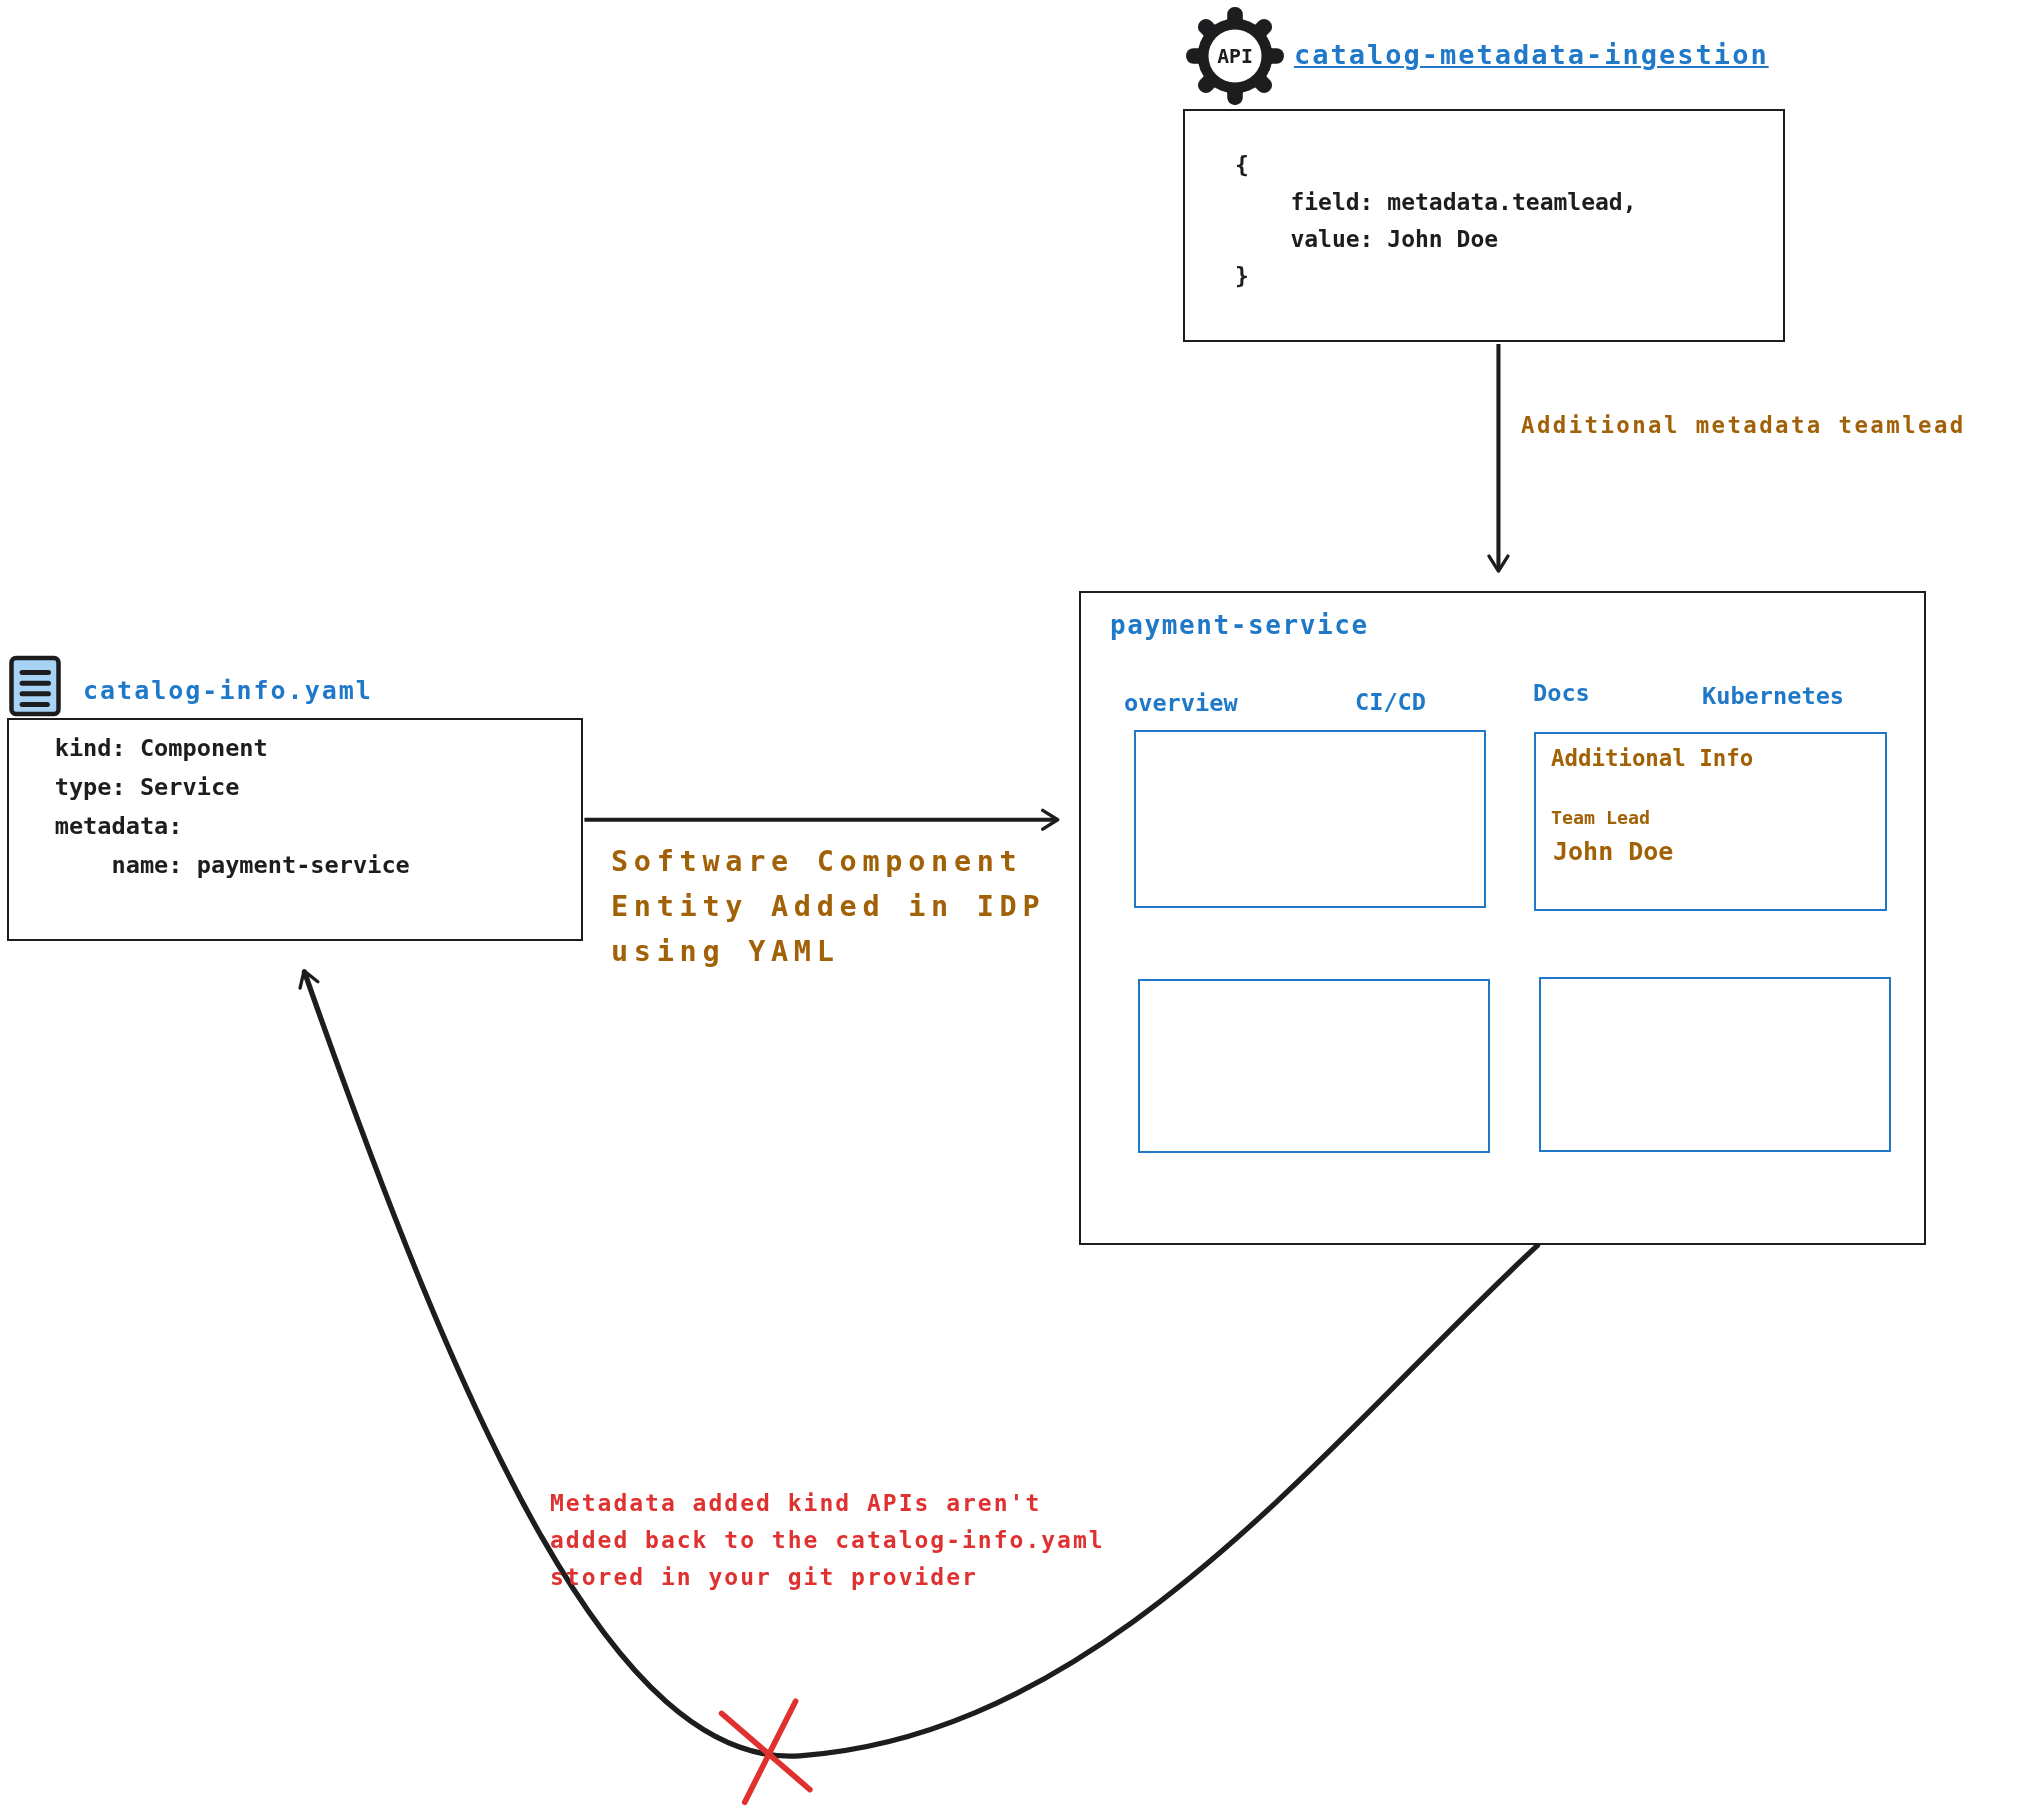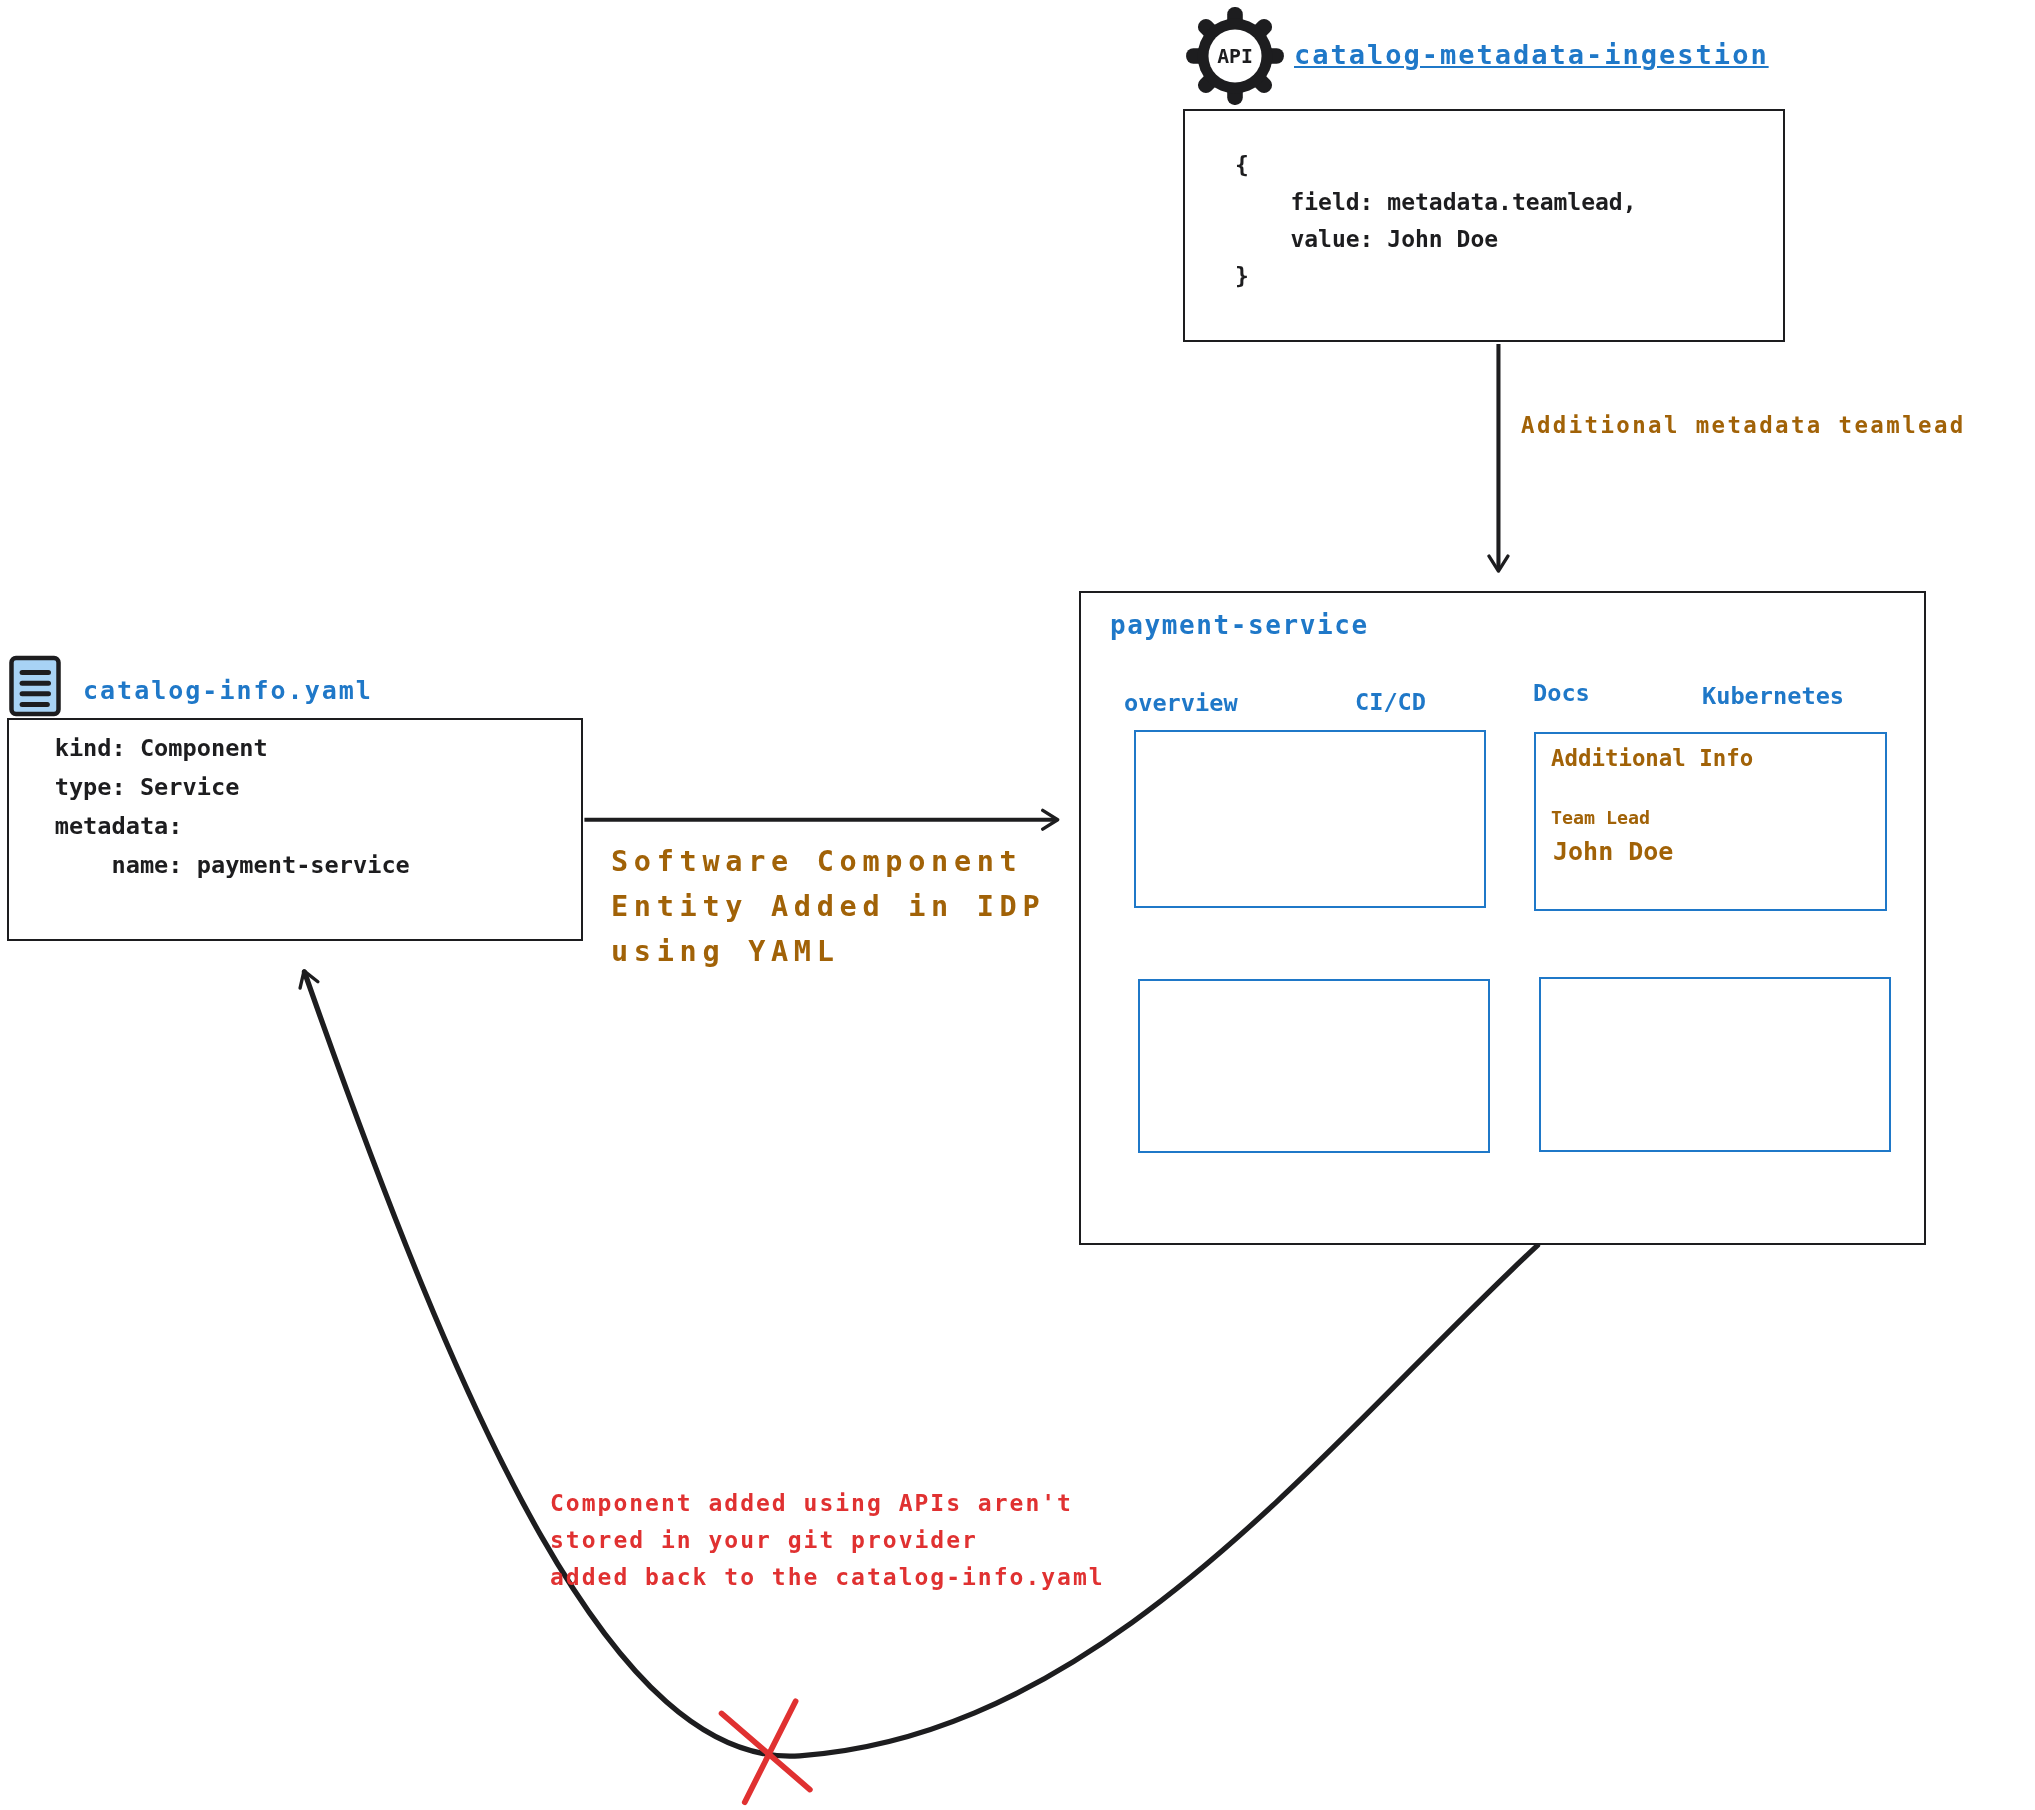--- a/index.html
+++ b/index.html
@@ -134,19 +134,19 @@
 metadata:
     name: payment-service</pre>
 
   <div class="abs" style="left:611px; top:839px; font-size:28.5px; line-height:45px; letter-spacing:5.7px; font-weight:700;">
     <div class="note-line black-label">Software Component</div>
     <div class="note-line black-label">Entity Added in IDP</div>
     <div class="note-line black-label">using YAML</div>
   </div>
 
   <div class="abs" style="left:550px; top:1485px; font-size:23px; line-height:37px;">
-    <div class="note-line red-label">Component added using APIs aren't</div>
+    <div class="note-line red-label">Metadata added kind APIs aren't</div>
+    <div class="note-line red-label">added back to the catalog-info.yaml</div>
     <div class="note-line red-label">stored in your git provider</div>
-    <div class="note-line red-label">added back to the catalog-info.yaml</div>
   </div>
 
 </div>
 
 
 </body></html>

